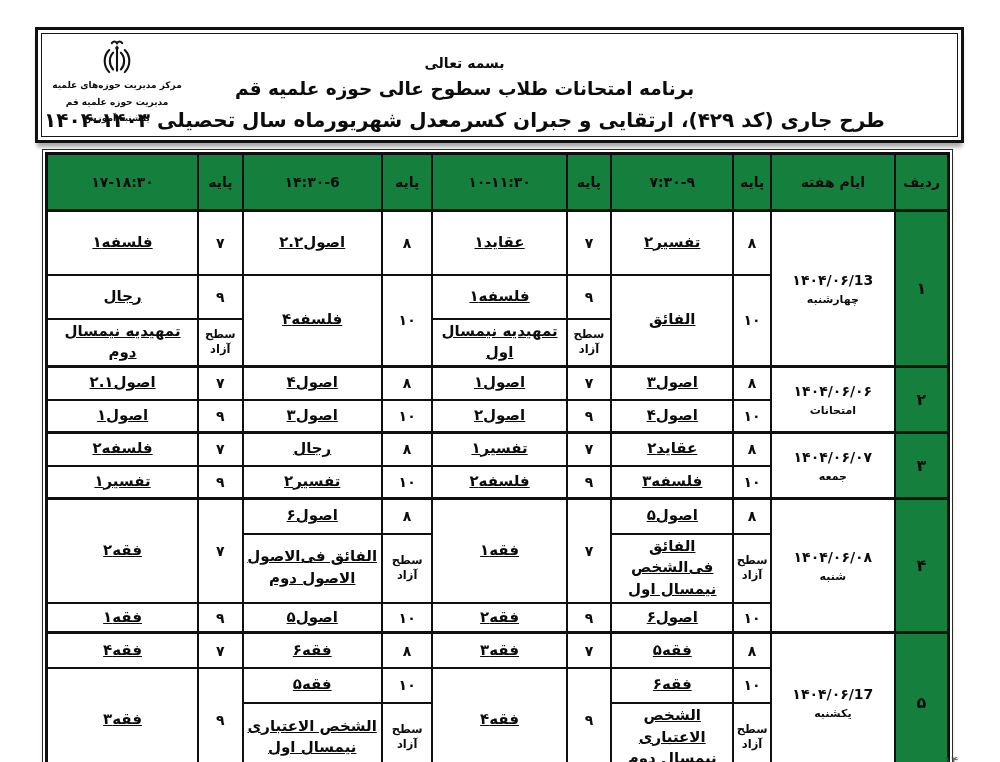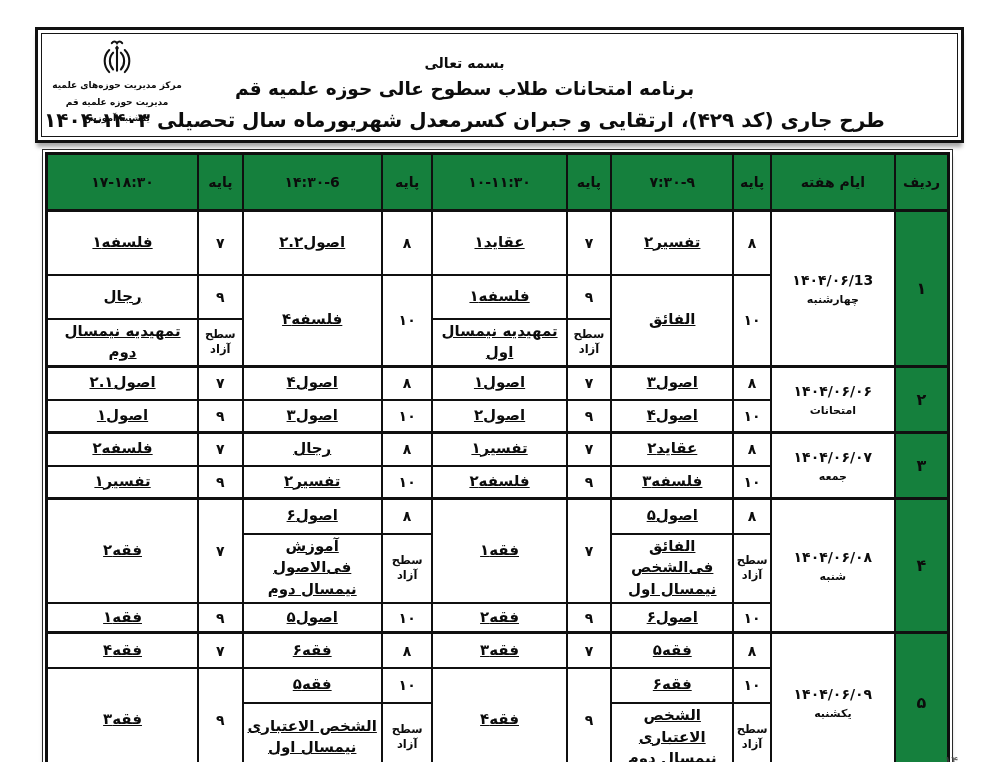--- a/index.html
+++ b/index.html
@@ -202,37 +202,37 @@
         <td class="course" rowspan="2">فقه۱</td>
         <td class="payeh">۸</td>
         <td class="course">اصول۶</td>
         <td class="payeh" rowspan="2">۷</td>
         <td class="course" rowspan="2">فقه۲</td>
       </tr>
       <tr style="height:56px">
         <td class="payeh free">سطح آزاد</td>
         <td class="course">الفائق فی‌الشخص نیمسال اول</td>
         <td class="payeh free">سطح آزاد</td>
-        <td class="course">آموزش فی‌الاصول نیمسال دوم</td>
+        <td class="course">الفائق فی‌الاصول الاصول دوم</td>
       </tr>
       <tr style="height:30px">
         <td class="payeh">۱۰</td>
         <td class="course">اصول۶</td>
         <td class="payeh">۹</td>
         <td class="course">فقه۲</td>
         <td class="payeh">۱۰</td>
         <td class="course">اصول۵</td>
         <td class="payeh">۹</td>
         <td class="course">فقه۱</td>
       </tr>
 
       <tr class="gs" style="height:35px">
         <td class="rowno g" rowspan="3">۵</td>
         <td class="days" rowspan="3">
-          <span class="date num">۱۴۰۴/۰۶/۰۹</span>
+          <span class="date num">۱۴۰۴/۰۶/17</span>
           <span class="day">یکشنبه</span>
         </td>
         <td class="payeh">۸</td>
         <td class="course">فقه۵</td>
         <td class="payeh">۷</td>
         <td class="course">فقه۳</td>
         <td class="payeh">۸</td>
         <td class="course">فقه۶</td>
         <td class="payeh">۷</td>
         <td class="course">فقه۴</td>

